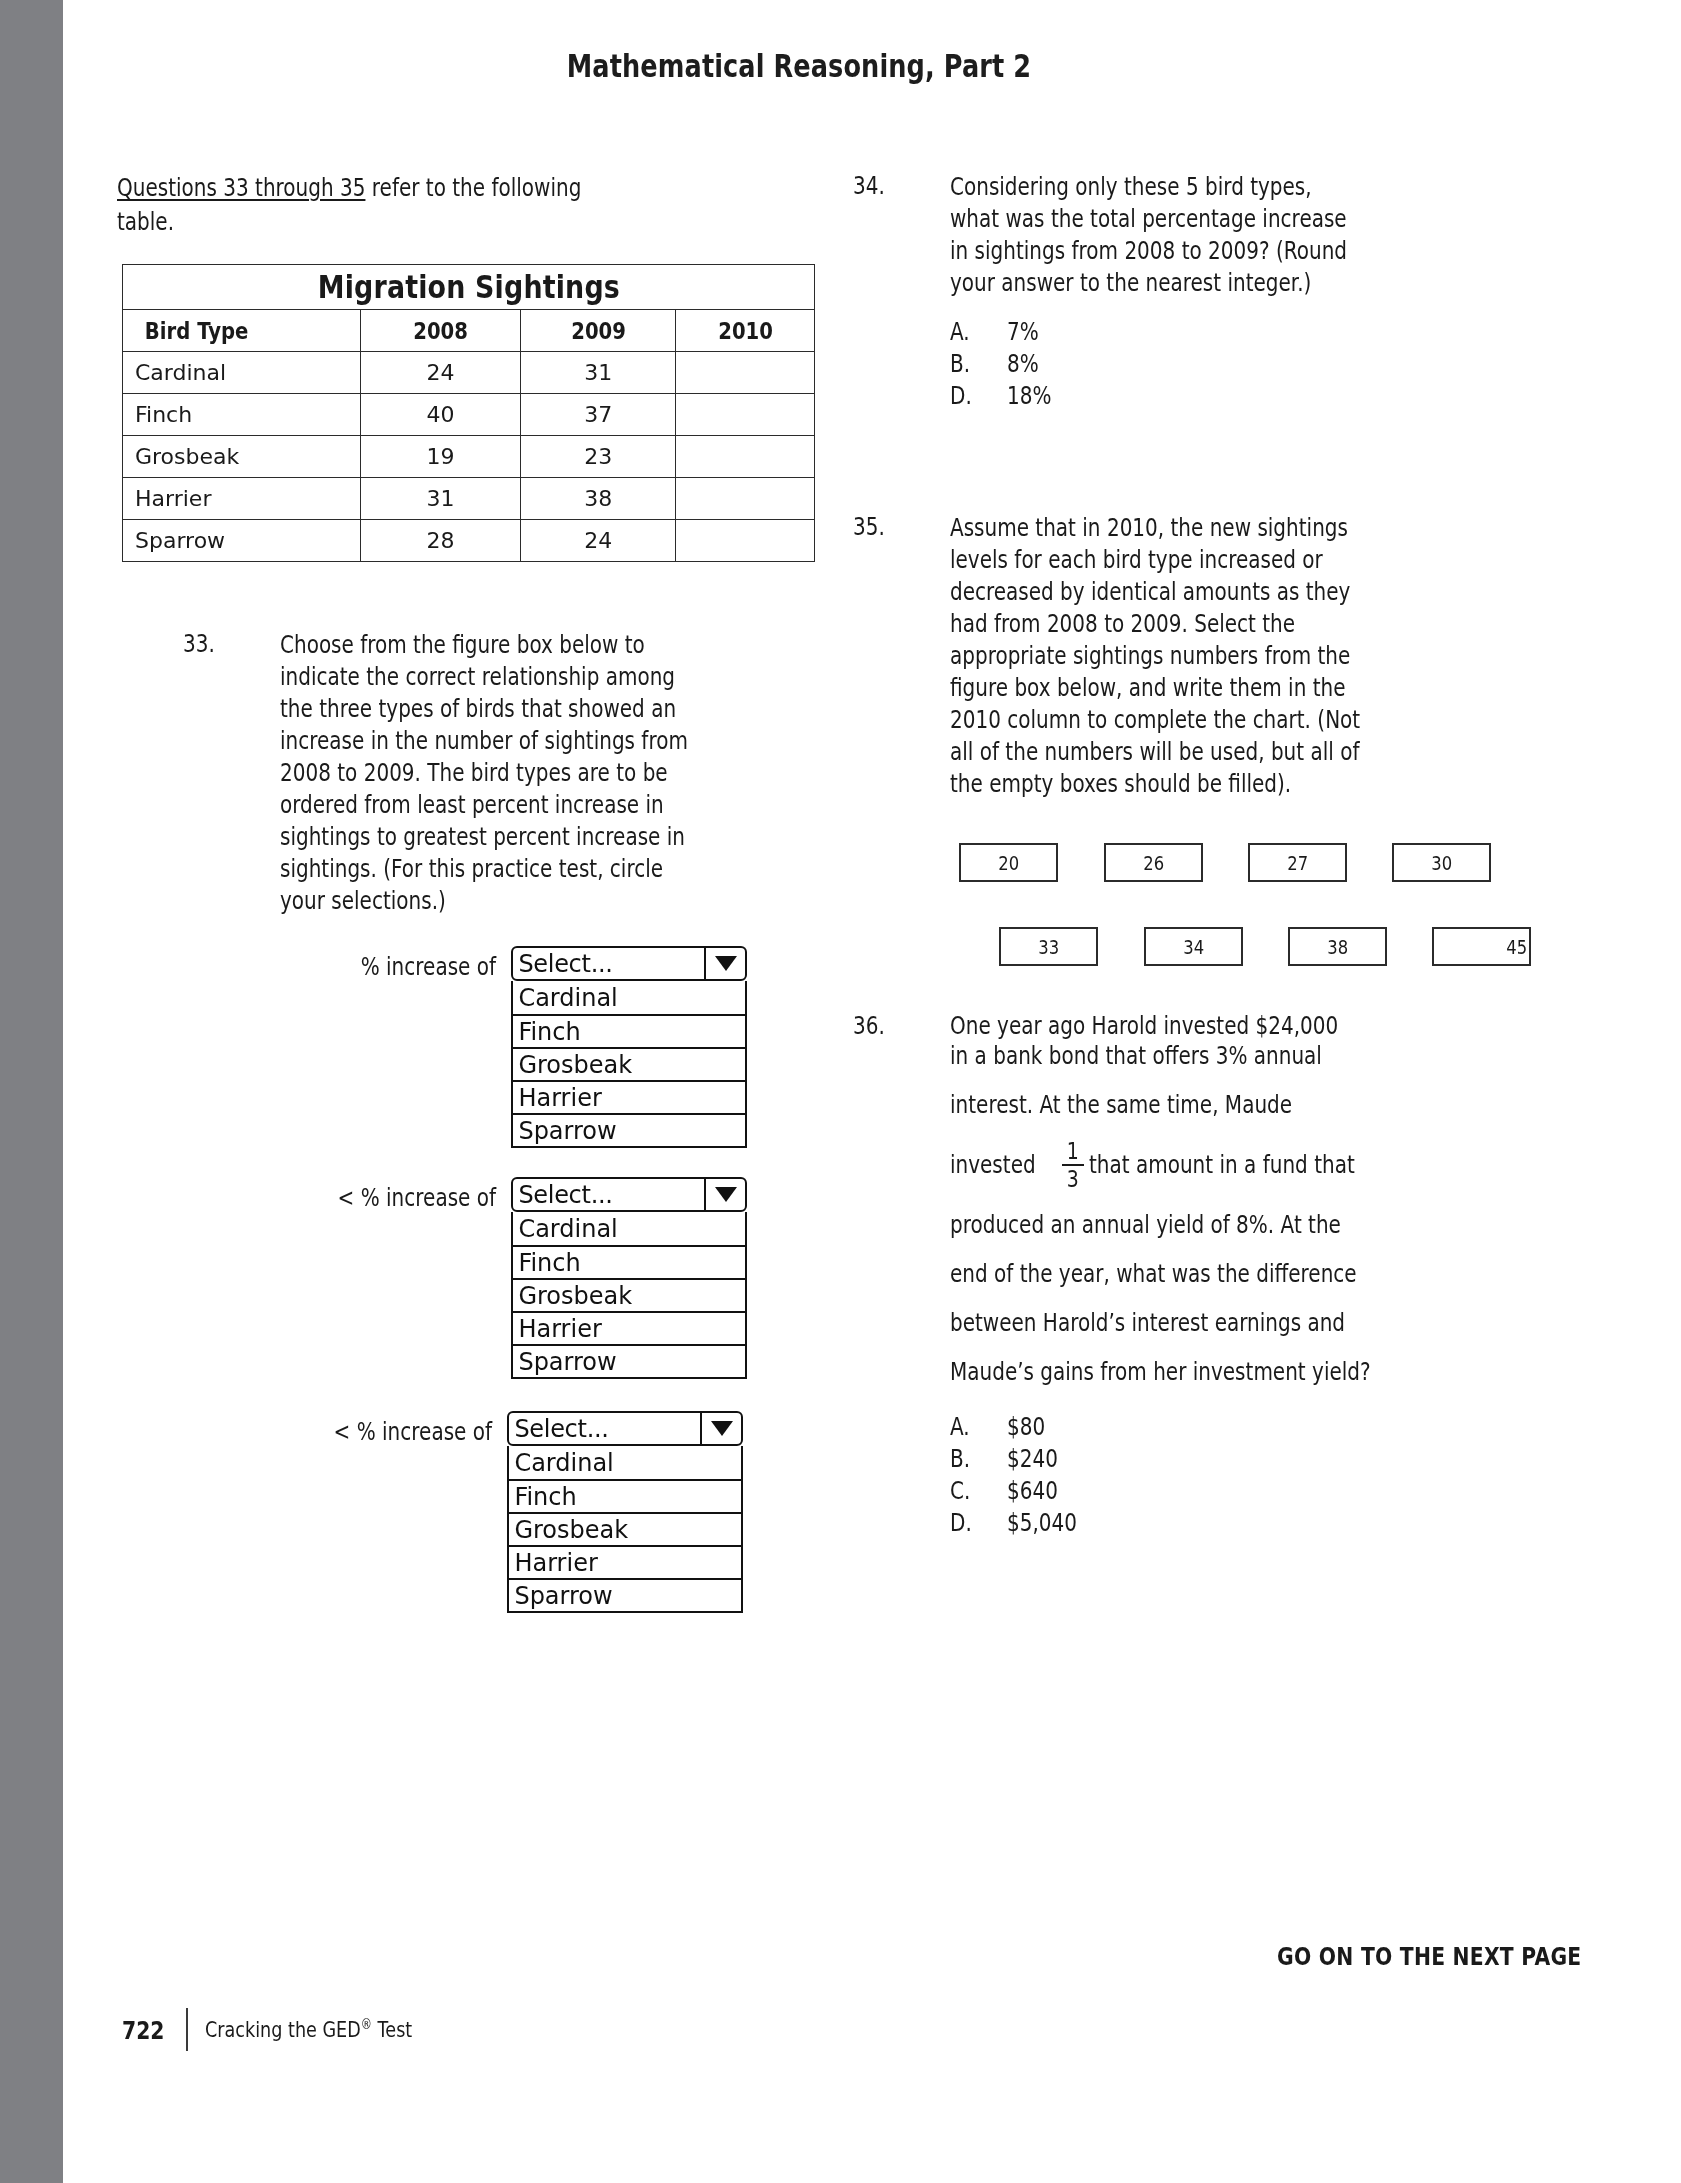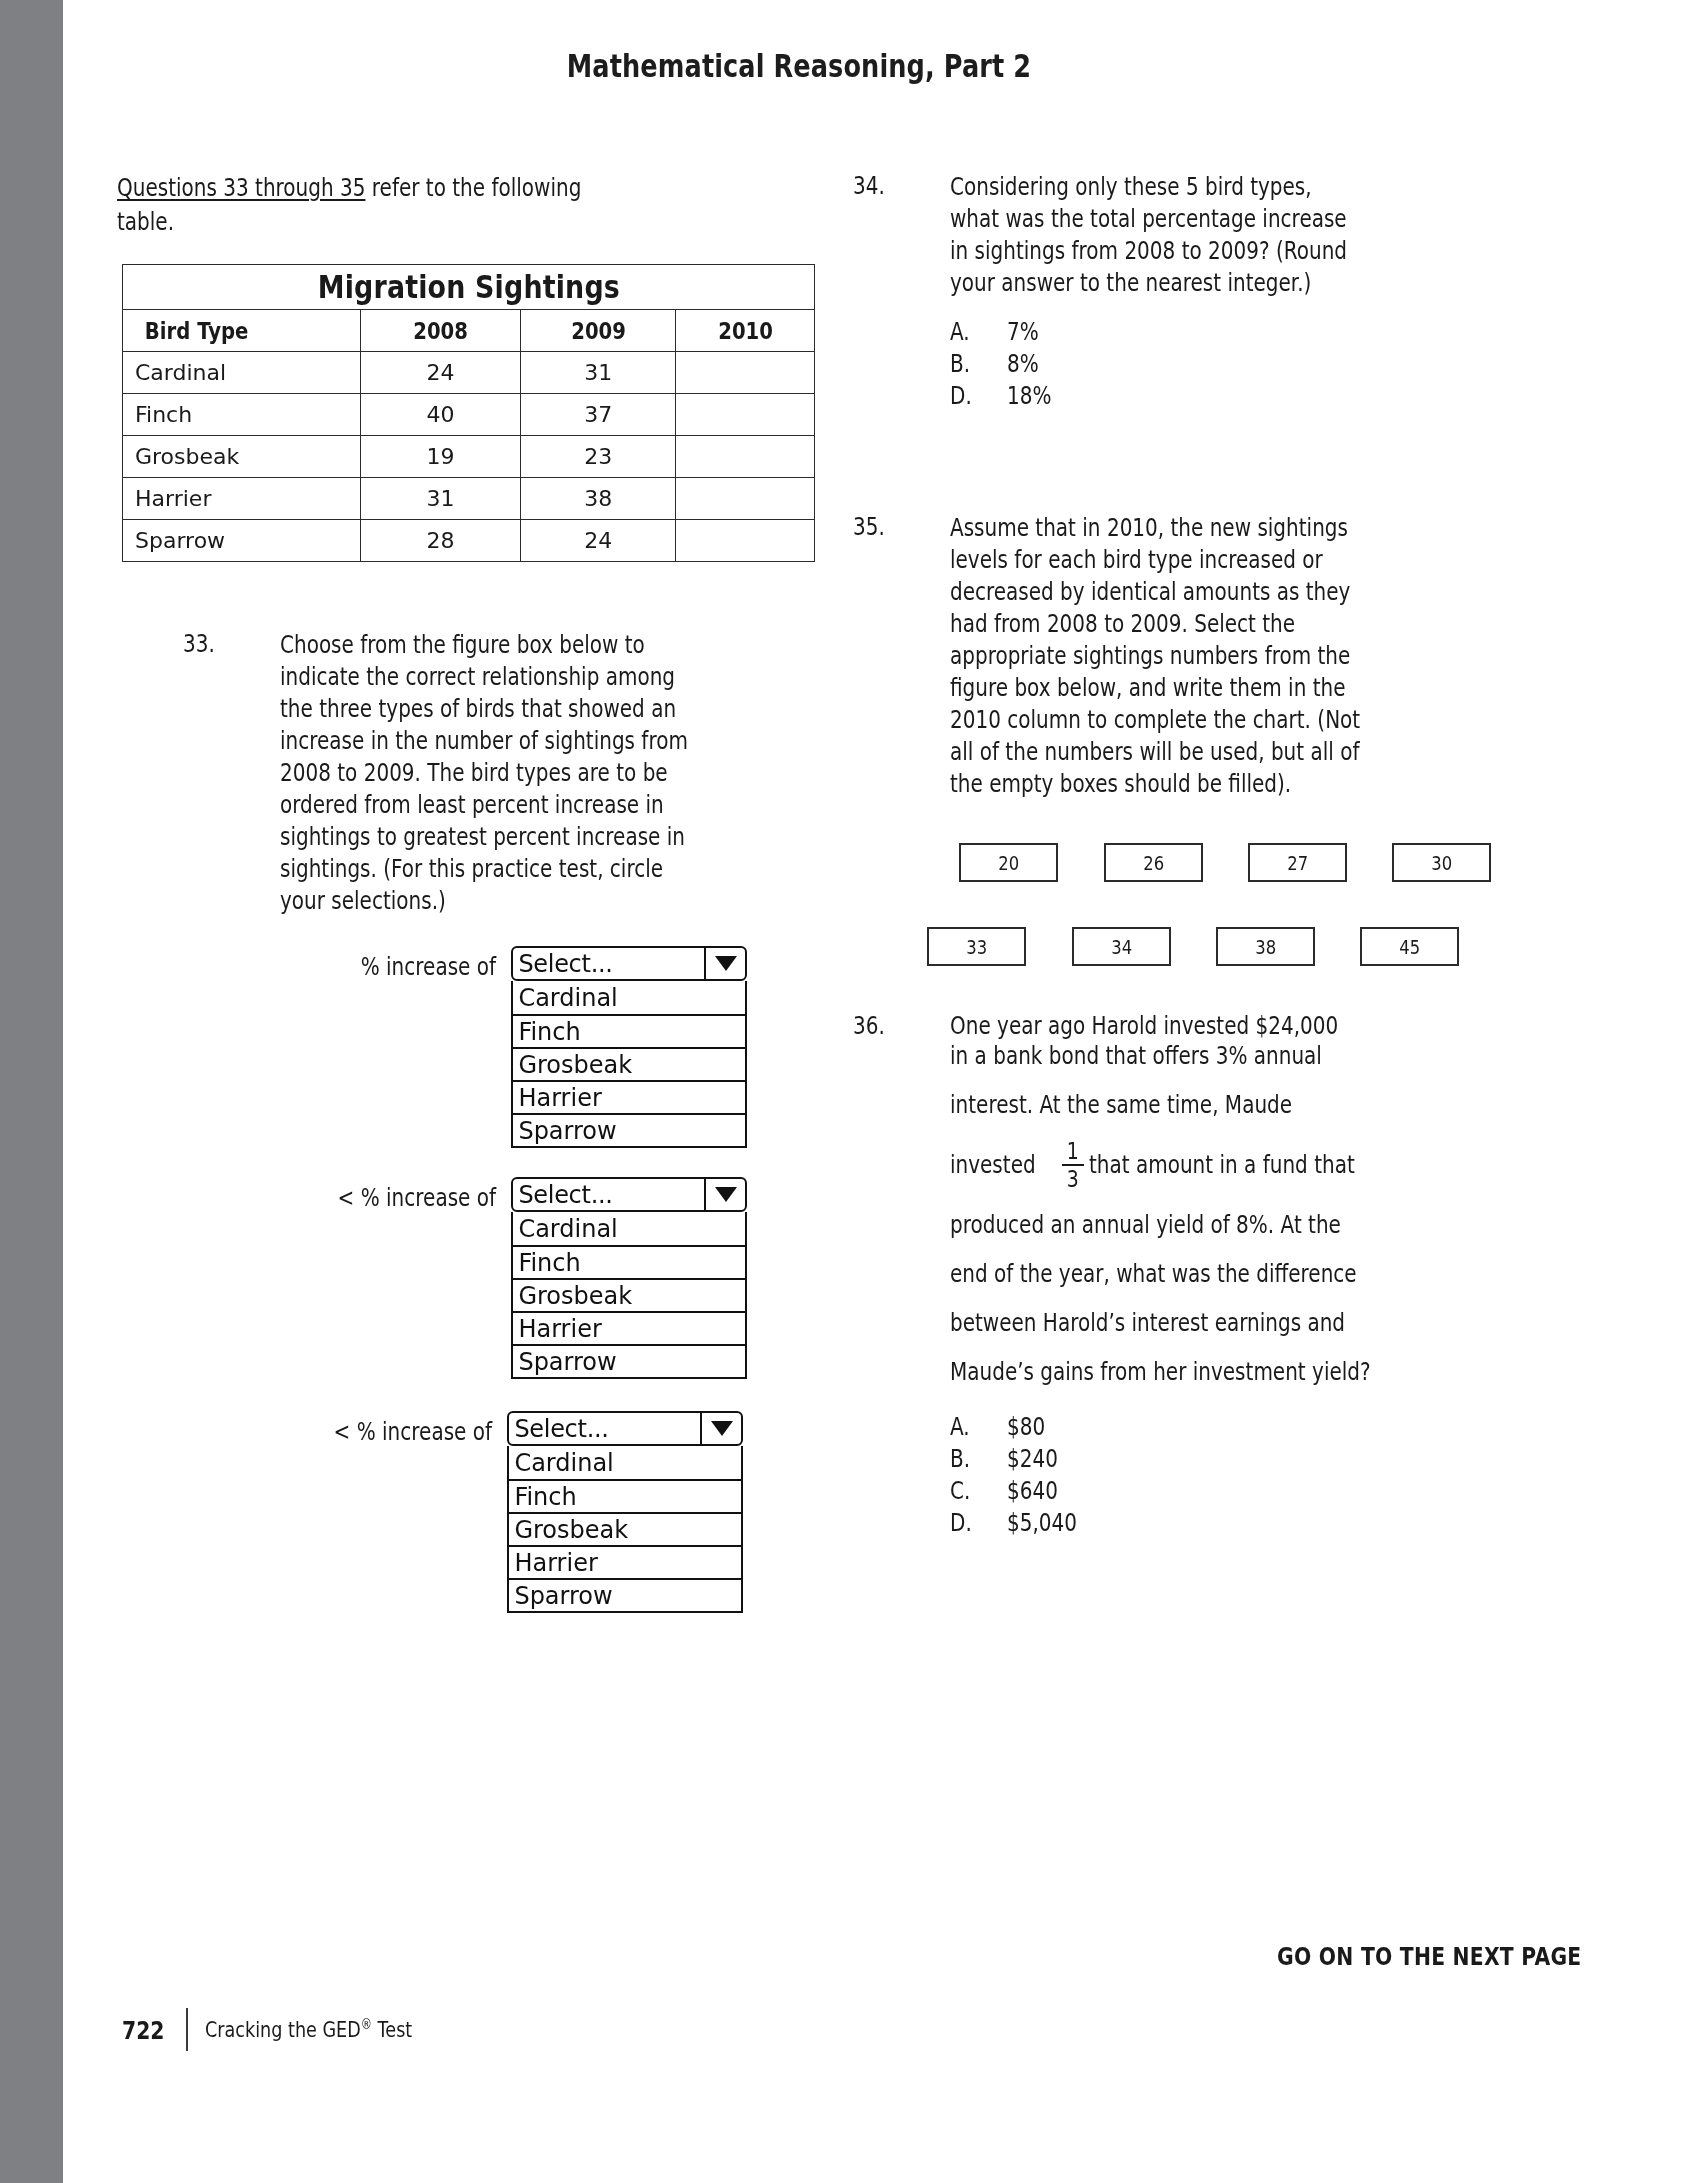--- a/index.html
+++ b/index.html
@@ -406,31 +406,31 @@
     <div class="numbox" style="left:251px;">
         <span>26</span>
       </div>
     <div class="numbox" style="left:395px;">
         <span>27</span>
       </div>
     <div class="numbox" style="left:539px;">
         <span>30</span>
       </div>
   </div>
-  <div class="numrow" style="position:absolute;left:758px;top:927px;width:709px;">
+  <div class="numrow" style="position:absolute;left:830px;top:927px;width:709px;">
     <div class="numbox" style="left:106px;">
         <span>33</span>
       </div>
     <div class="numbox" style="left:251px;">
         <span>34</span>
       </div>
     <div class="numbox" style="left:395px;">
         <span>38</span>
       </div>
-    <div class="numbox" style="left:539px;">
+    <div class="numbox" style="left:539px;justify-content:flex-end;">
         <span>45</span>
       </div>
   </div>
 
   <div class="q" style="position:absolute;left:790px;top:1011px;width:723px;">
     <div class="q-num">36.</div>
     <div class="q-body" style="line-height:30px;">
       <span class="ln">One year ago Harold invested $24,000</span>
       <span class="ln">in a bank bond that offers 3% annual</span>
       <div style="height:19px;"></div>

